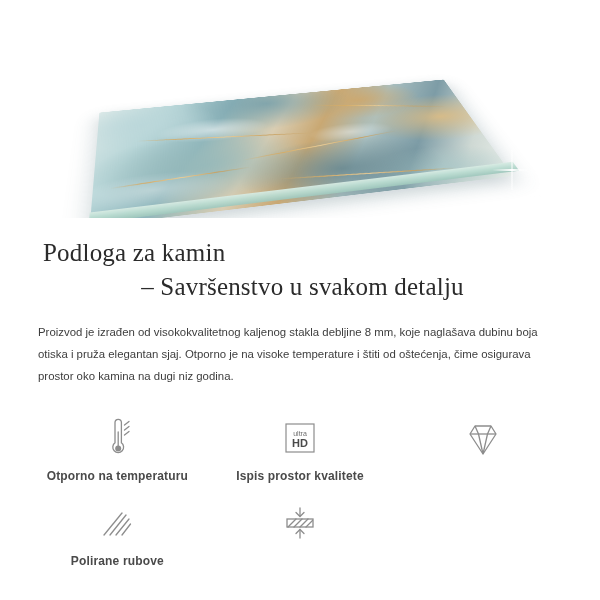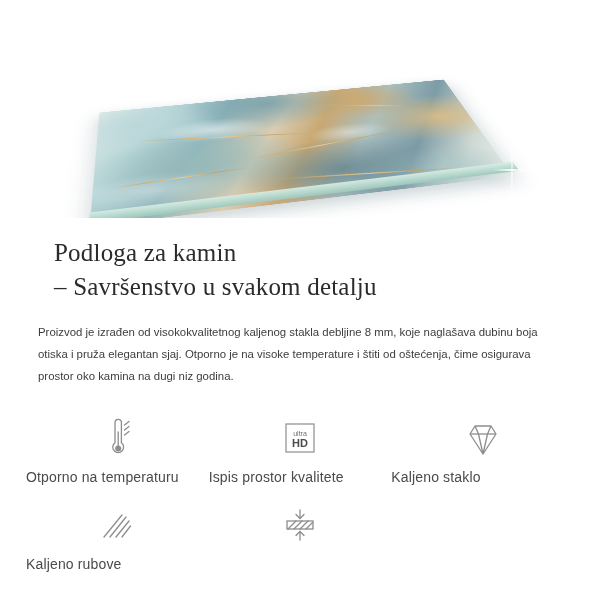--- a/index.html
+++ b/index.html
@@ -89,53 +89,54 @@
   .sp2 { left: 520px; top: 176px; transform: scale(0.7); }
 
   
   .content { padding: 18px 38px 0 38px; }
   .headline {
     font-family: "Liberation Serif", serif;
     font-size: 25px;
     font-weight: 400;
     color: #2b2b2b;
     line-height: 1.34;
-    margin: 0 0 18px 16px;
+    margin: 0 0 18px 5px;
     letter-spacing: 0.2px;
   }
-  .headline .l2 { display: block; }
+  .headline .l2 { display: block; text-align: center; }
   .body-copy {
     font-size: 11.4px;
     line-height: 1.95;
     color: #3d3d3d;
     margin: 0;
     max-width: 528px;
   }
 
   
   .features {
     margin-top: 26px;
     padding: 0 26px;
     display: grid;
     grid-template-columns: repeat(3, 1fr);
     grid-row-gap: 16px;
     justify-items: center;
   }
-  .feature { width: 100%; }
+  .feature { width: 100%; text-align: center; }
   .feature-icon {
     height: 46px;
     display: flex;
     align-items: flex-end;
     justify-content: center;
     margin-bottom: 9px;
   }
   .feature-label {
-    font-size: 14px;
+    font-size: 12px;
     color: #4a4a4a;
     letter-spacing: 0.15px;
+    font-weight: bold;
   }
   svg { display: block; }
 </style>
 </head>
 <body>
 
 <div class="hero">
   <div class="hero-art">
     <div class="smoke"></div>
     <div class="vein v1"></div>
@@ -191,35 +192,34 @@
     <div class="feature-icon">
       <svg width="42" height="40" viewBox="0 0 42 40">
         <g fill="none" stroke="#8d8d8d" stroke-width="1.3" stroke-linejoin="round">
           <path d="M8 14 L13 6 H29 L34 14 L21 34 Z"></path>
           <path d="M8 14 H34"></path>
           <path d="M13 6 L16.5 14 L21 34"></path>
           <path d="M29 6 L25.5 14 L21 34"></path>
         </g>
       </svg>
     </div>
-    <div class="feature-label">Kaljeno staklo</div>
   </div>
 
   <div class="feature">
     <div class="feature-icon">
       <svg width="42" height="40" viewBox="0 0 42 40">
         <g fill="none" stroke="#8d8d8d" stroke-width="1.3" stroke-linecap="round">
           <path d="M8 30 L26 8"></path>
           <path d="M14 30 L30 10"></path>
           <path d="M20 30 L33 14"></path>
           <path d="M26 30 L34.5 19"></path>
         </g>
       </svg>
     </div>
-    <div class="feature-label">Kaljeno rubove</div>
+    <div class="feature-label">Polirane rubove</div>
   </div>
 
   <div class="feature">
     <div class="feature-icon">
       <svg width="42" height="42" viewBox="0 0 42 42">
         <g fill="none" stroke="#8d8d8d" stroke-width="1.3" stroke-linecap="round">
           <path d="M21 5 V13"></path>
             <path d="M17 9.5 L21 13.5 L25 9.5"></path>
           <rect x="8" y="16" width="26" height="8"></rect>
           <path d="M9 24 L17 16"></path>

